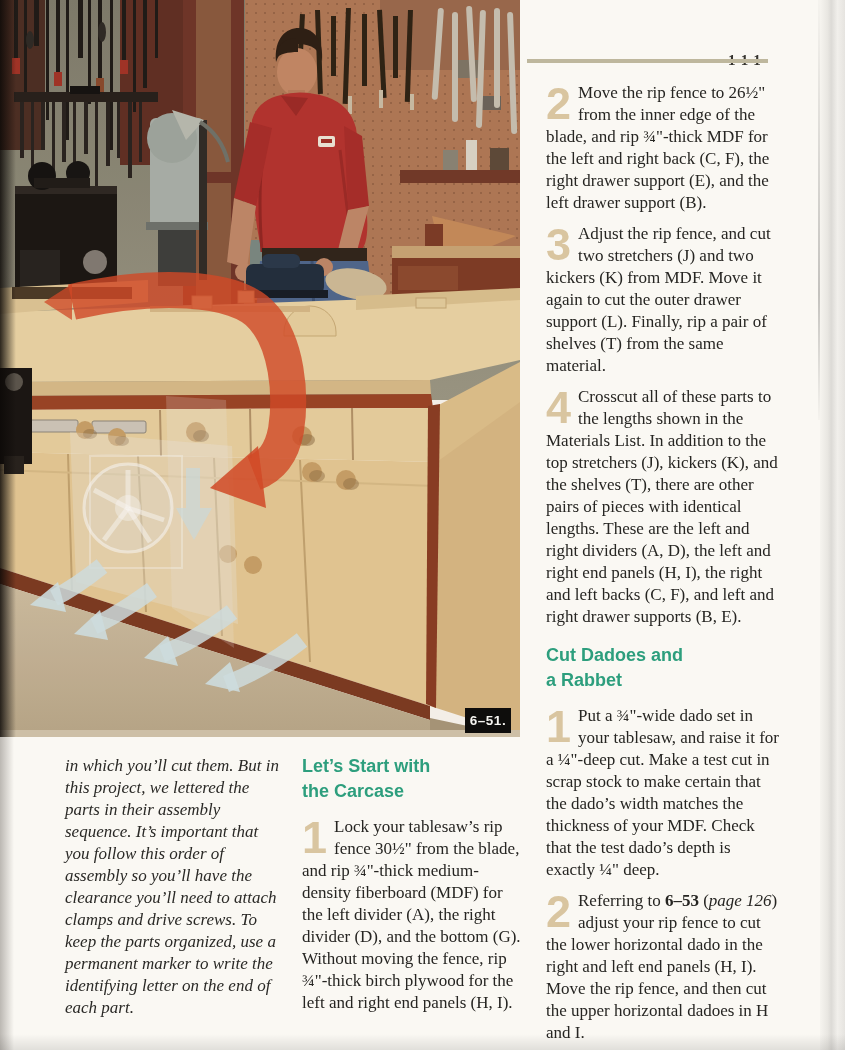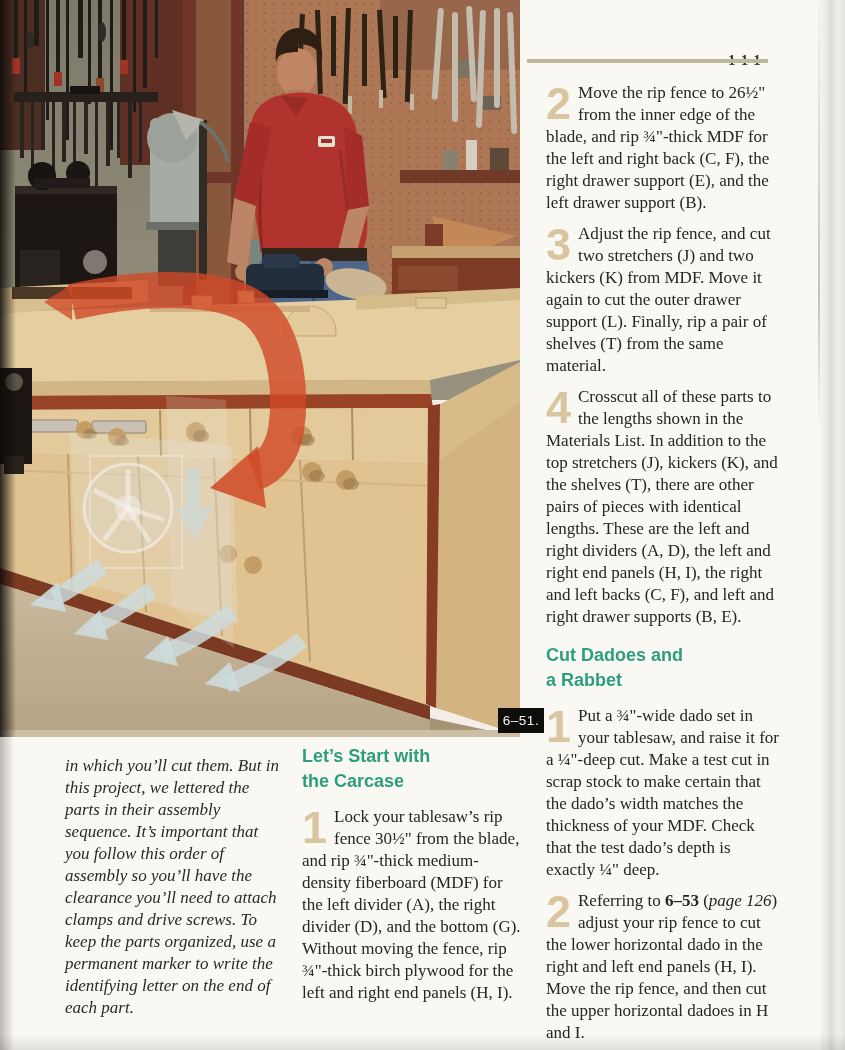--- a/index.html
+++ b/index.html
@@ -5,23 +5,23 @@
   html,body{margin:0;padding:0;background:#d8d6d2;}
   .page{
     position:relative;width:845px;height:1050px;margin:0 auto;
     background:#faf8f3;overflow:hidden;
     font-family:"Liberation Serif",serif;color:#262522;
   }
   
   .photo{position:absolute;left:0;top:0;width:520px;height:737px;}
   .photo svg{display:block;width:520px;height:737px;}
   .figure-label{
-    position:absolute;left:498px;top:708px;width:46px;height:25px;
+    position:absolute;left:465px;top:708px;width:46px;height:25px;
     background:#0e0d0c;color:#f5f4f0;
-    font-family:"Liberation Sans",sans-serif;font-weight:normal;font-size:13.5px;
+    font-family:"Liberation Sans",sans-serif;font-weight:bold;font-size:13.5px;
     line-height:25px;text-align:center;letter-spacing:.5px;
   }
   
   .page-number{
     position:absolute;left:728px;top:52px;width:60px;
     font-family:"Liberation Serif",serif;font-weight:bold;font-size:15px;
     letter-spacing:6px;color:#35332e;
   }
   .header-rule{position:absolute;left:527px;top:59px;width:241px;height:4px;background:#beb79d;}
   .spine-top{position:absolute;left:0;top:0;width:16px;height:737px;
@@ -43,21 +43,21 @@
   .step p{margin:0;}
   .stepnum{
     float:left;font-family:"Liberation Sans",sans-serif;font-weight:bold;
     font-size:45px;line-height:41px;height:43px;color:#d9c5a0;margin:1px 7px 0 0;
   }
   .section-heading{
     font-family:"Liberation Sans",sans-serif;font-weight:bold;
     font-size:18px;line-height:25px;color:#2d9e7d;white-space:pre-line;
     margin:15px 0 12px 0;
   }
-  .mid-col .section-heading{margin-top:0;}
+  .mid-col .section-heading{margin-top:10px;}
   .figref{font-weight:bold;}
 </style>
 </head>
 <body>
 
 <div class="page">
 
   <div class="photo">
     <svg viewBox="0 0 520 737" xmlns="http://www.w3.org/2000/svg">
       <defs>

